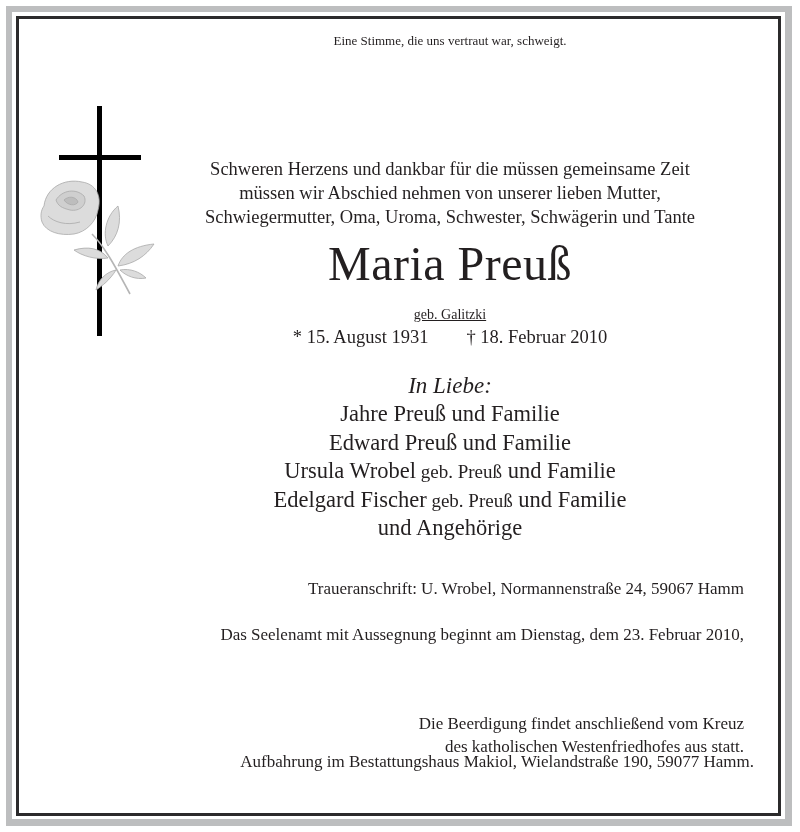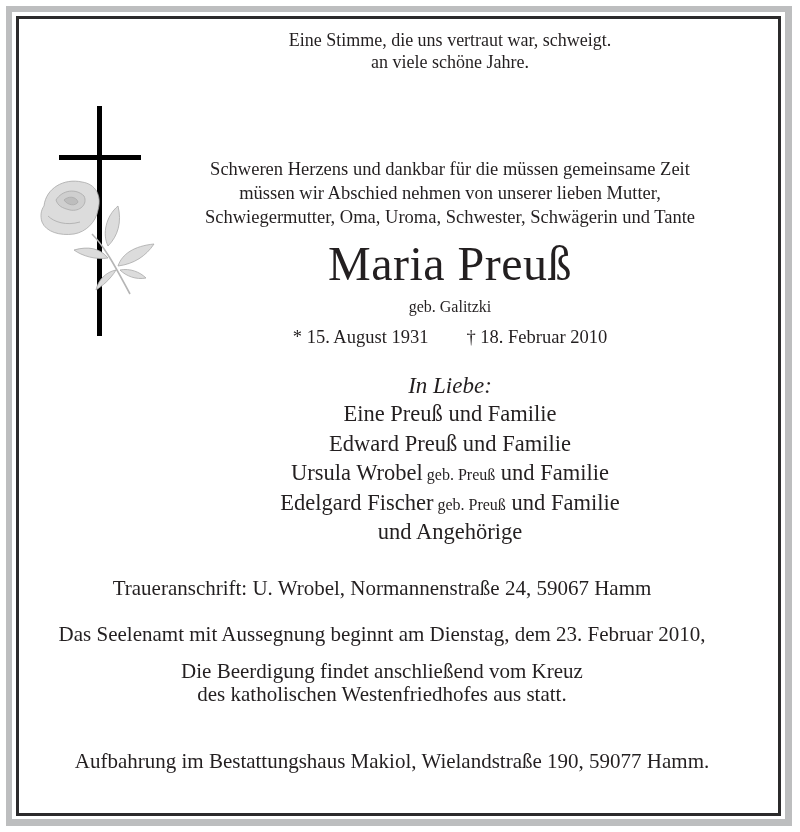--- a/index.html
+++ b/index.html
@@ -56,66 +56,68 @@
     left: 120px;
     width: 660px;
     text-align: center;
   }
   .line {
     display: block;
     white-space: nowrap;
   }
   .verse {
     top: 30px;
-    font-size: 18px;
+    font-size: 13px;
     line-height: 21.5px;
   }
   .intro {
     top: 157px;
     font-size: 18.5px;
     line-height: 24px;
   }
   .name {
     top: 236px;
     font-size: 48px;
     line-height: 56px;
     letter-spacing: 0.5px;
   }
   .birthname {
-    top: 296px;
-    font-size: 16px;
+    top: 304px;
+    font-size: 14px;
     line-height: 22px;
+    text-decoration: underline;
   }
   .dates {
     top: 325px;
     font-size: 18.5px;
     line-height: 24px;
   }
   .dates span.gap { display: inline-block; width: 38px; }
   .inliebe {
     top: 374px;
     font-size: 23px;
     line-height: 24px;
     font-style: italic;
   }
   .family {
     top: 400px;
     font-size: 22.5px;
     line-height: 27.5px;
   }
-  .family .small { font-size: 16px; }
+  .family .small { font-size: 19px; }
   .footer {
     left: 20px;
     width: 724px;
-    font-size: 21px;
+    font-size: 17px;
     line-height: 23px;
+    text-align: right;
   }
   .f1 { top: 577px; }
   .f2 { top: 623px; }
-  .f3 { top: 660px; }
+  .f3 { top: 712px; }
   .f4 { top: 750px; margin-left: 10px; }
 </style>
 </head>
 <body>
 
 <div class="outer-band"></div>
 <div class="white-gap"></div>
 
 <div class="frame"></div>
 
@@ -139,42 +141,41 @@
     <path d="M82 90 C 86 78, 98 70, 118 68 C 110 80, 98 88, 82 90 Z"></path>
 
     <path d="M80 94 C 74 104, 66 110, 60 114 C 62 104, 70 96, 80 94 Z"></path>
 
     <path d="M84 94 C 94 92, 104 96, 110 102 C 100 104, 90 100, 84 94 Z"></path>
   </g>
 </svg>
 
 <div class="content verse">
   <span class="line">Eine Stimme, die uns vertraut war, schweigt.</span>
-  <span class="line">an viele schöne Jahre.</span>
 </div>
 
 <div class="content intro">
   <span class="line">Schweren Herzens und dankbar für die müssen gemeinsame Zeit</span>
   <span class="line">müssen wir Abschied nehmen von unserer lieben Mutter,</span>
   <span class="line">Schwiegermutter, Oma, Uroma, Schwester, Schwägerin und Tante</span>
 </div>
 
 <div class="content name">Maria Preuß</div>
 
 <div class="content birthname">geb. Galitzki</div>
 
 <div class="content dates">
   <span>* 15. August 1931</span><span class="gap"></span><span>† 18. Februar 2010</span>
 </div>
 
 <div class="content inliebe">In Liebe:</div>
 
 <div class="content family">
   <span class="line">
-    <span>Eine Preuß</span><span class="small"></span><span> und Familie</span>
+    <span>Jahre Preuß</span><span class="small"></span><span> und Familie</span>
   </span>
   <span class="line">
     <span>Edward Preuß</span><span class="small"></span><span> und Familie</span>
   </span>
   <span class="line">
     <span>Ursula Wrobel</span><span class="small"> geb. Preuß</span><span> und Familie</span>
   </span>
   <span class="line">
     <span>Edelgard Fischer</span><span class="small"> geb. Preuß</span><span> und Familie</span>
   </span>

